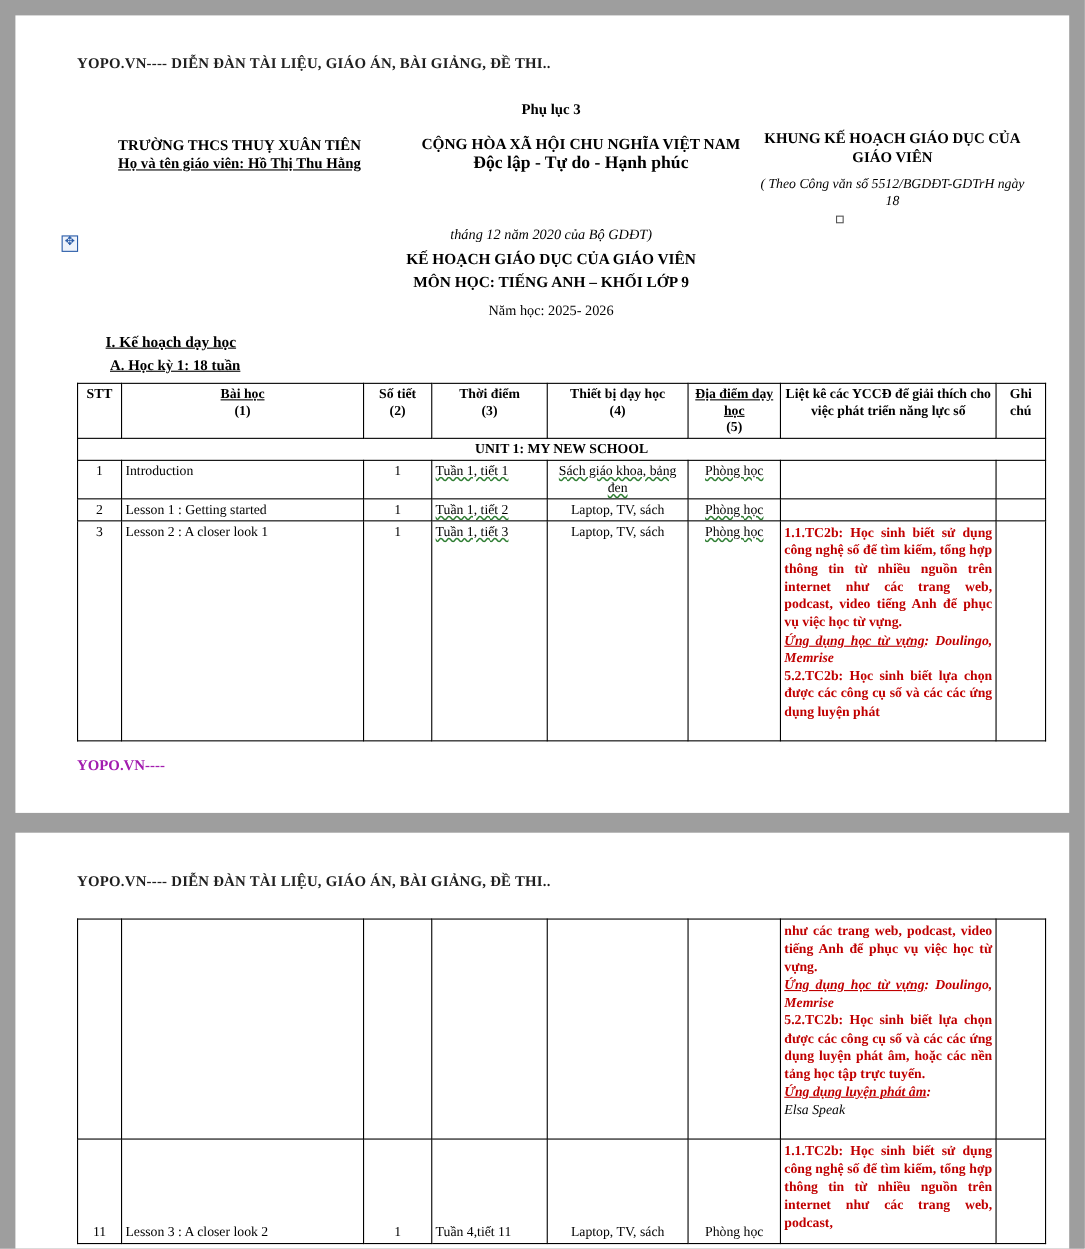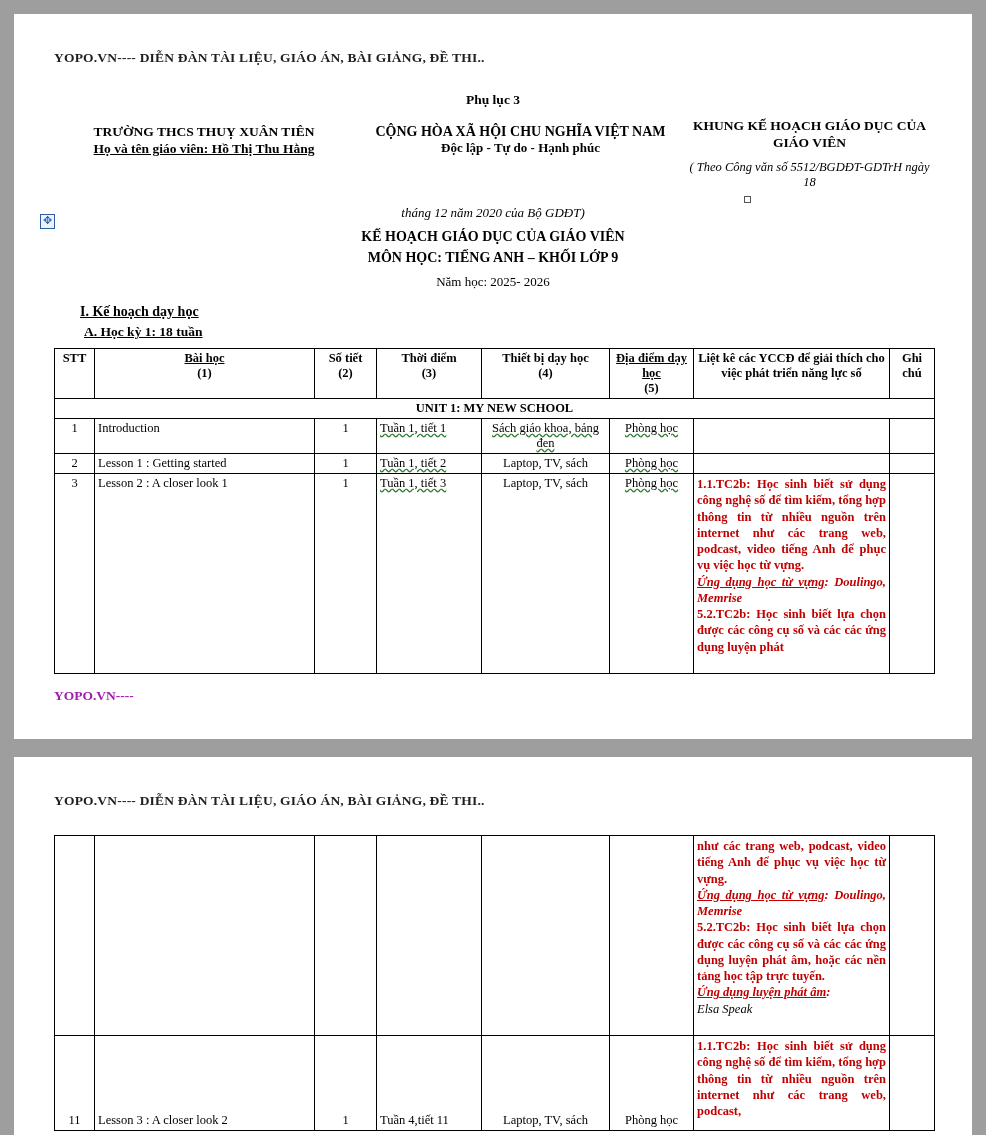--- a/index.html
+++ b/index.html
@@ -19,20 +19,21 @@
     position: absolute;
     left: 14px;
     width: 958px;
     box-sizing: border-box;
   }
   #page1 { top: 14px; height: 725px; }
   #page2 { top: 757px; height: 378px; }
 
   .page-inner {
     padding: 36px 40px 0 40px;
+    margin-left: 16px;
   }
 
   .yopo-header {
     font-weight: bold;
     font-size: 13.5px;
     color: #1f1f1f;
     letter-spacing: 0.2px;
     margin-bottom: 26px;
   }
   .yopo-footer {
@@ -63,21 +64,21 @@
     line-height: 1.25;
     padding-top: 6px;
   }
   .col-mid {
     width: 330px;
     text-align: center;
     font-size: 13.5px;
     padding-top: 6px;
   }
   .col-mid .l1 { font-weight: bold; font-size: 14px; }
-  .col-mid .l2 { font-weight: bold; font-size: 13px; }
+  .col-mid .l2 { font-weight: bold; font-size: 16px; }
   .col-right {
     width: 245px;
     text-align: center;
     font-size: 13px;
     line-height: 1.25;
   }
   .col-right .kh {
     font-weight: bold;
     font-size: 13.5px;
   }

